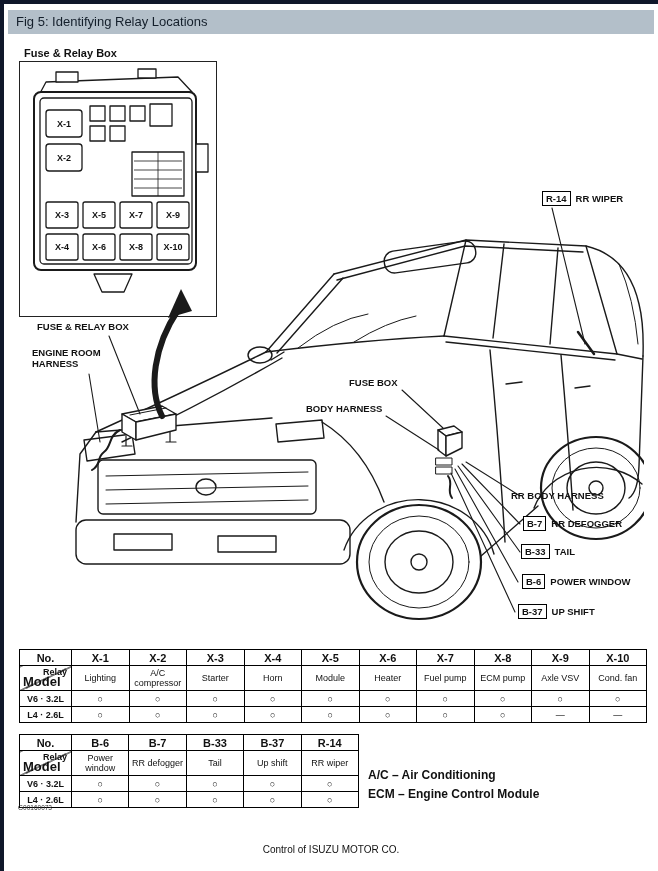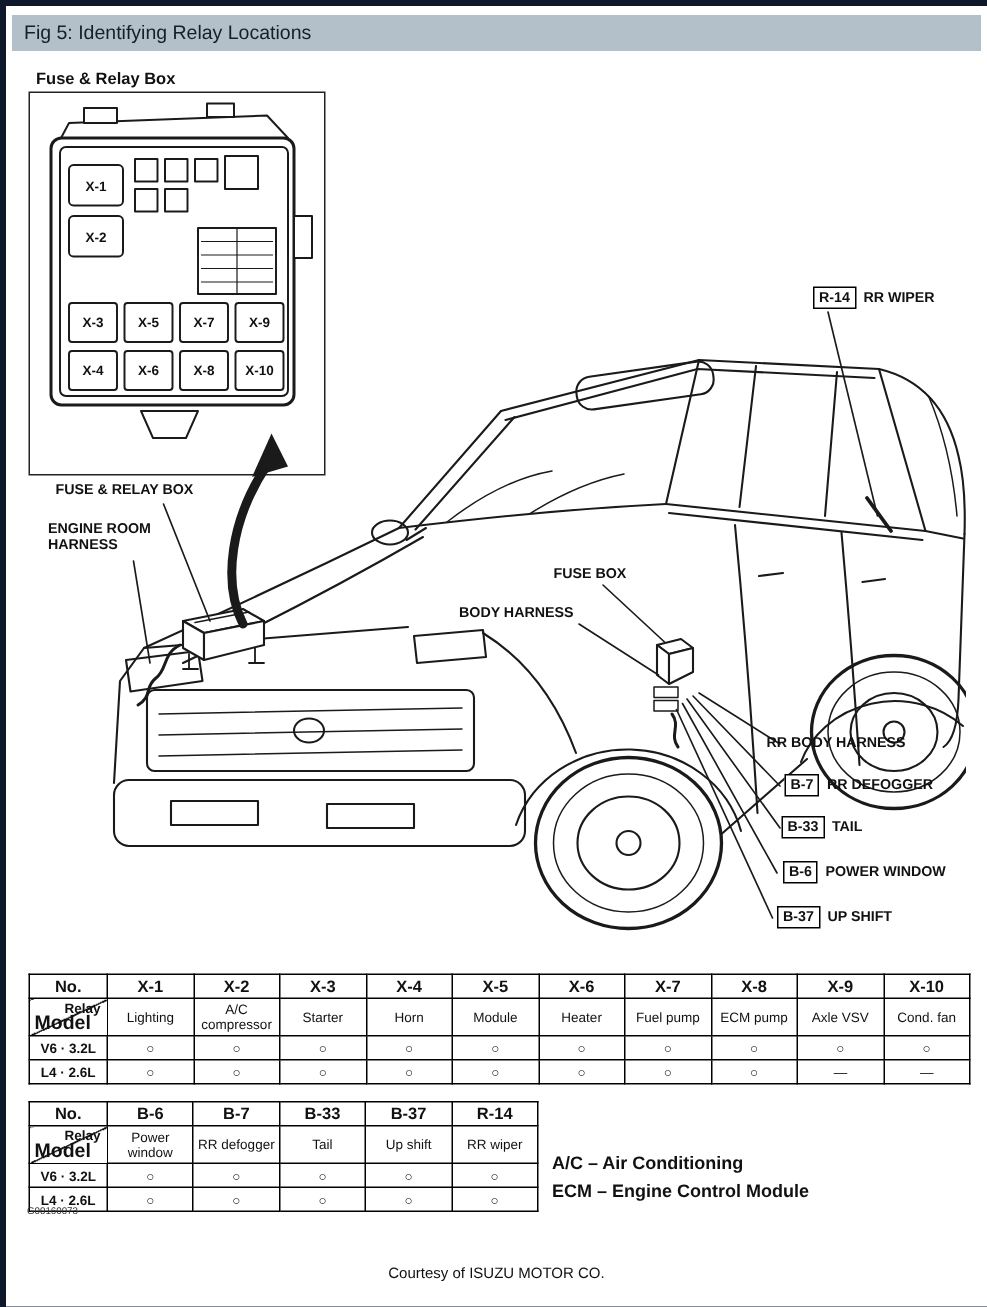--- a/index.html
+++ b/index.html
@@ -171,21 +171,21 @@
       <path d="M128 212 C114 184 120 142 144 106" stroke-width="6"></path>
     </g>
     <polygon points="134,114 158,107 147,85" fill="#1a1a1a"></polygon>
   </svg>
 
   <div class="callout" style="left:33px;top:317px;">FUSE &amp; RELAY BOX</div>
   <div class="callout" style="left:28px;top:343px;">
     <div>ENGINE ROOM</div>
     <div>HARNESS</div>
   </div>
-  <div class="callout" style="left:345px;top:373px;margin-left:20px;">FUSE BOX</div>
+  <div class="callout" style="left:345px;top:373px;">FUSE BOX</div>
   <div class="callout" style="left:302px;top:399px;">BODY HARNESS</div>
 
   <div class="code-group" style="left:538px;top:187px;">
     <span class="code-box">R-14</span>
     <span class="code-text">RR WIPER</span>
   </div>
   <div class="callout" style="left:507px;top:486px;">RR BODY HARNESS</div>
   <div class="code-group" style="left:519px;top:512px;">
     <span class="code-box">B-7</span>
     <span class="code-text">RR DEFOGGER</span>
@@ -321,15 +321,15 @@
           <td class="mark">○</td>
           <td class="mark">○</td>
         </tr>
       </tbody>
     </table>
 
   <div class="note" style="top:764px;">A/C – Air Conditioning</div>
   <div class="note" style="top:783px;">ECM – Engine Control Module</div>
 
   <div class="fig-id">G00160073</div>
-  <div class="footer">Courtesy of ISUZU MOTOR CO.</div>
+  <div class="footer">Control of ISUZU MOTOR CO.</div>
 
 </div>
 
 </body></html>

